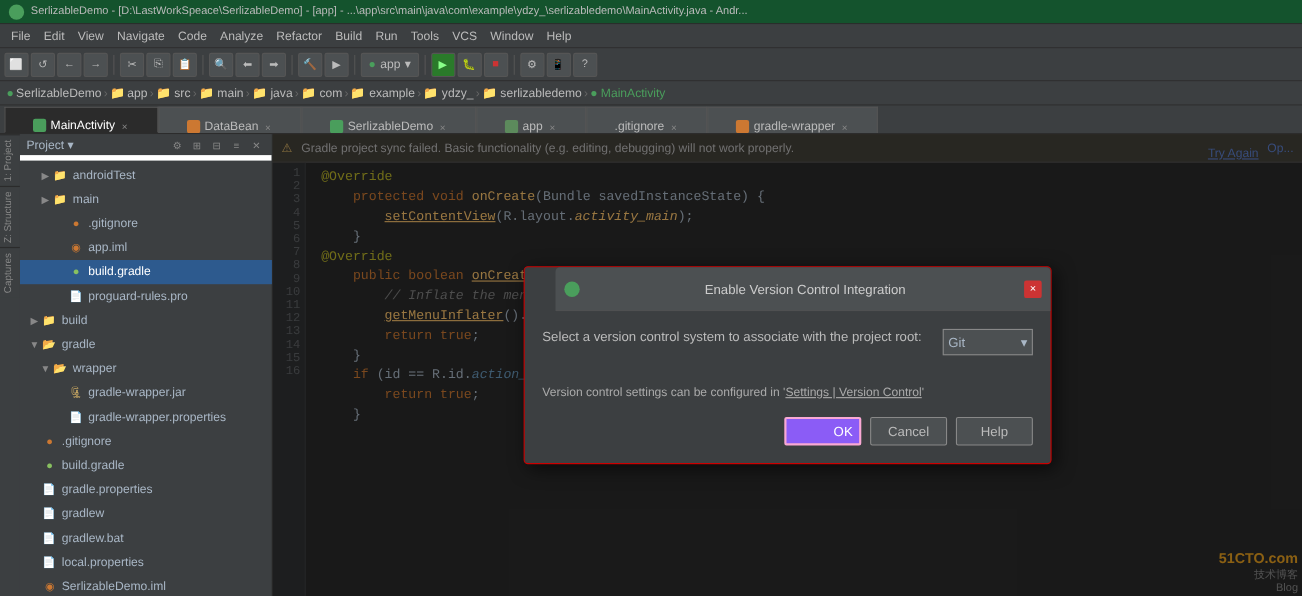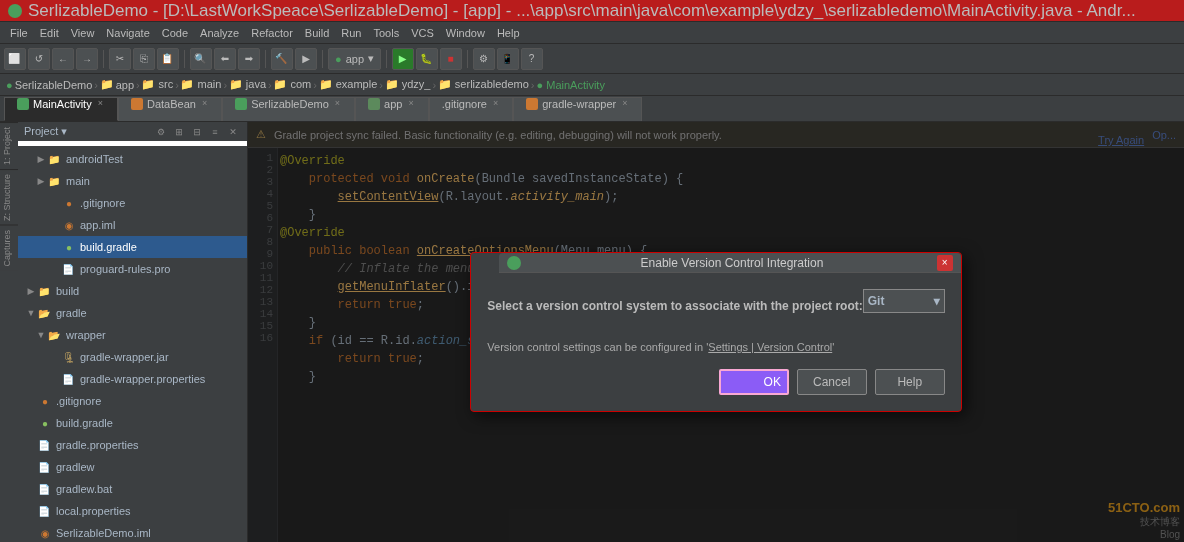--- a/index.html
+++ b/index.html
@@ -8,26 +8,26 @@
       height: 542px;
       overflow: hidden;
       font-family: 'Segoe UI', Arial, sans-serif;
       font-size: 12px;
       background: #3c3f41;
       color: #a9b7c6;
     }
 
     
     .title-bar {
-      background: #b91c1c;
+      background: #14532d;
       height: 22px;
       display: flex;
       align-items: center;
       padding: 0 8px;
-      font-size: 17px;
+      font-size: 10px;
       color: #bbbbbb;
       border-bottom: 1px solid #2b2b2b;
     }
     .title-bar .app-icon {
       width: 14px; height: 14px;
       background: #4a9e5c;
       border-radius: 50%;
       margin-right: 6px;
       display: inline-block;
     }
@@ -110,23 +110,23 @@
       background: #3c3f41;
       height: 26px;
       display: flex;
       align-items: flex-end;
       padding: 0 4px;
       border-bottom: 1px solid #2b2b2b;
       overflow: hidden;
     }
     .tab {
       height: 24px;
-      padding: 0 12px;
-      display: flex;
-      align-items: flex-start;
+      padding: 0 25px;
+      display: flex;
+      align-items: flex-end;
       gap: 4px;
       font-size: 11px;
       color: #bbbbbb;
       background: #4c5052;
       border: 1px solid #555;
       border-bottom: none;
       cursor: pointer;
       white-space: nowrap;
       position: relative;
       margin-top: 17px;
@@ -262,21 +262,21 @@
       background: #313335;
       color: #606366;
       font-size: 11px;
       font-family: 'Courier New', monospace;
       padding-top: 4px;
       text-align: right;
       padding-right: 4px;
       border-right: 1px solid #3c3f41;
     }
     .code-lines {
-      margin-left: 24px;
+      margin-left: 36px;
       line-height: 18px;
     }
     .code-line { white-space: pre; }
     .kw { color: #cc7832; }
     .fn { color: #ffc66d; }
     .ann { color: #bbb529; }
     .comment { color: #808080; font-style: italic; }
     .underline { text-decoration: underline; }
     .left-label {
       writing-mode: vertical-rl;
@@ -302,21 +302,21 @@
     }
     .modal {
       background: #3c3f41;
       border: 1px solid #cc0000;
       border-radius: 4px;
       min-width: 480px;
       box-shadow: 4px 4px 16px rgba(0,0,0,0.6);
     }
     .modal-titlebar {
       background: #4c5052;
-      height: 20px;
+      height: 40px;
       display: flex;
       align-items: center;
       padding: 0 8px;
       border-radius: 4px 4px 0 0;
       border-bottom: 1px solid #555;
       margin-left: 28px;
     }
     .modal-title-icon {
       width: 14px; height: 14px;
       background: #4a9e5c;
@@ -334,25 +334,24 @@
       background: #cc3333;
       border-radius: 2px;
       display: flex; align-items: center; justify-content: center;
       font-size: 10px; color: #fff; cursor: pointer;
     }
     .modal-body {
       padding: 16px 16px 8px 16px;
     }
     .modal-row {
       display: flex;
-      align-items: flex-end;
+      align-items: flex-start;
       margin-bottom: 28px;
       font-size: 12px;
       color: #bbbbbb;
-      font-weight: bold;
     }
     .modal-row label { flex: 1; }
     .modal-select {
       background: #4c5052;
       border: 1px solid #888;
       color: #a9b7c6;
       font-size: 12px;
       padding: 2px 4px;
       width: 82px;
       display: flex;

